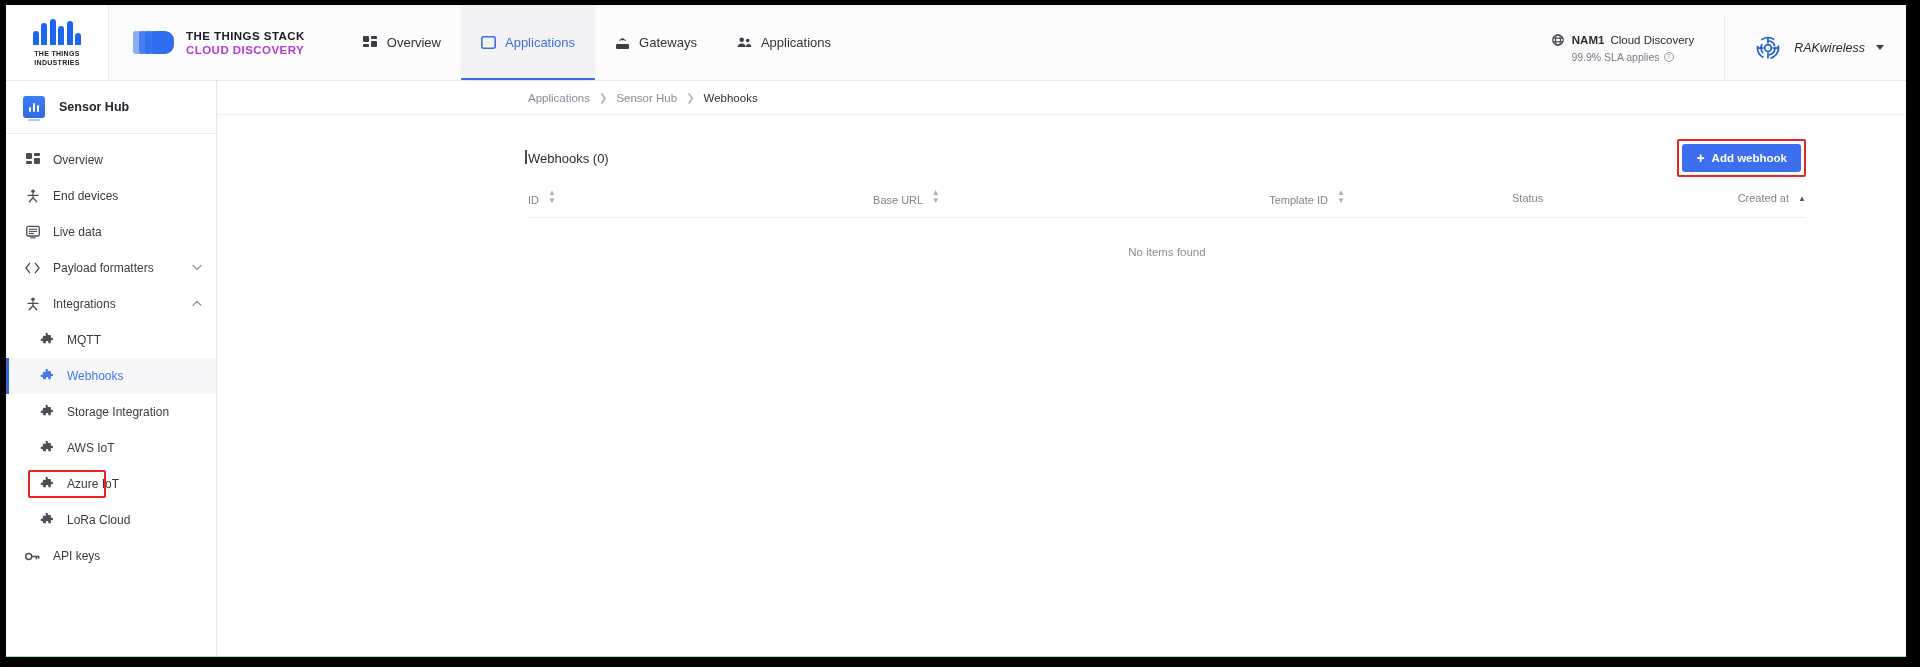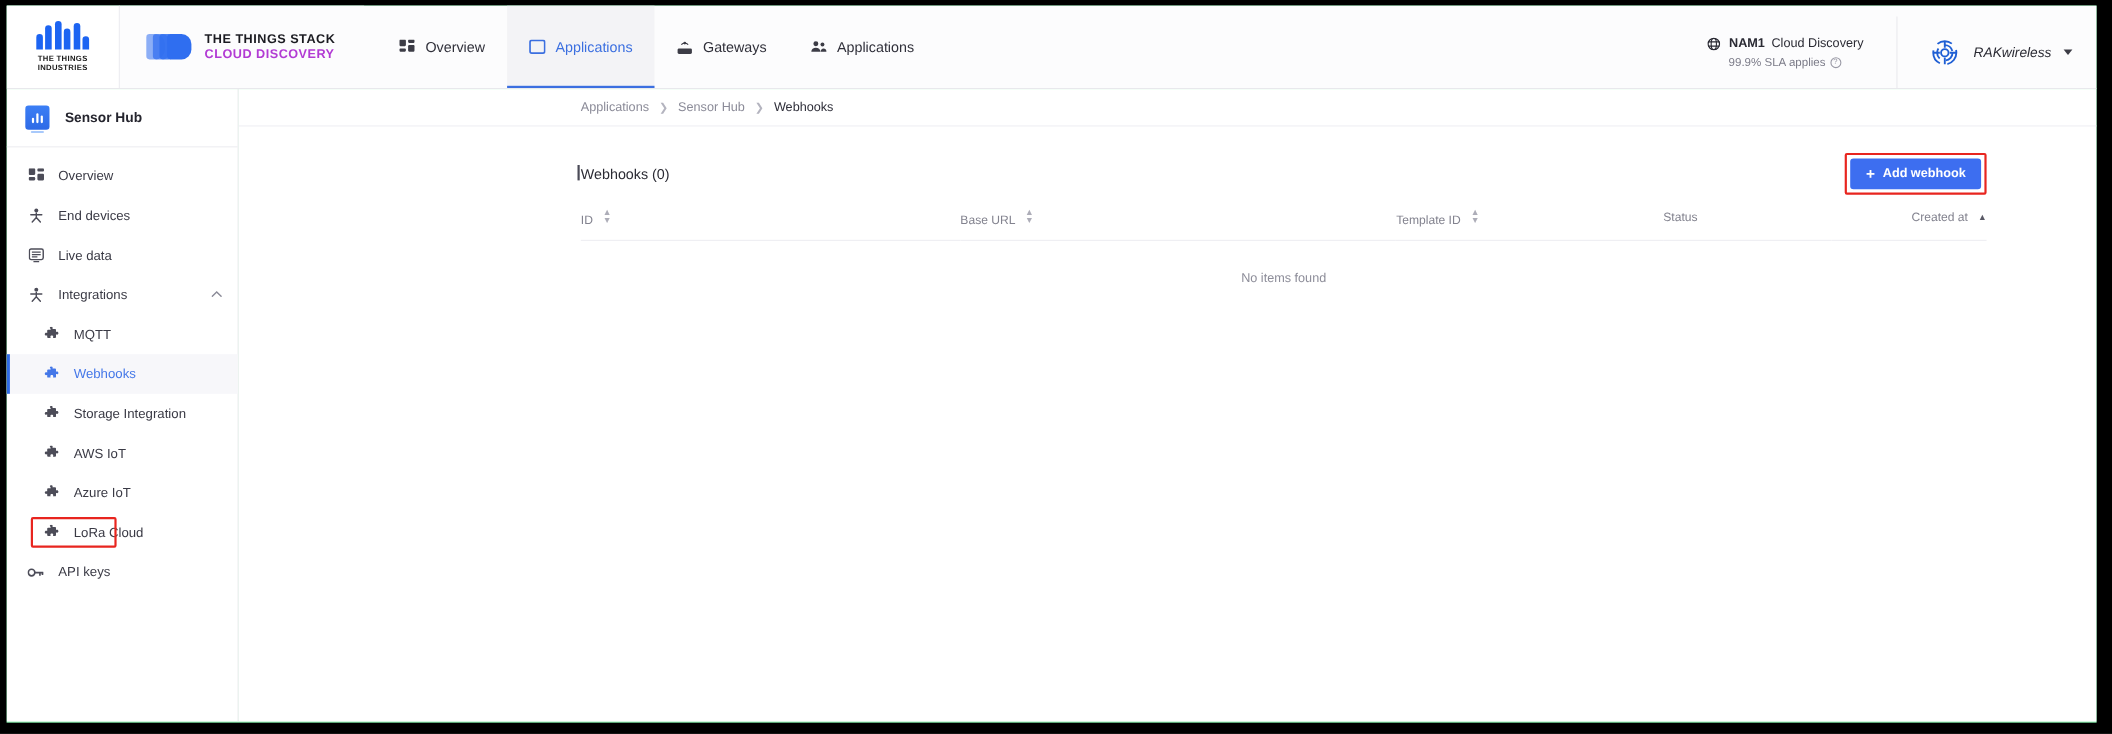--- a/index.html
+++ b/index.html
@@ -351,20 +351,34 @@
                 <line x1="3" y1="4.2" x2="11" y2="4.2" stroke="#4c4c58" stroke-width="1.1"></line>
                 <line x1="3" y1="6.4" x2="11" y2="6.4" stroke="#4c4c58" stroke-width="1.1"></line>
                 <line x1="3" y1="8.5" x2="8" y2="8.5" stroke="#4c4c58" stroke-width="1.1"></line>
                 <line x1="4.4" y1="12.8" x2="9.6" y2="12.8" stroke="#4c4c58" stroke-width="1.2"></line>
               </svg>
           </span>
           <span>Live data</span>
         </div>
 
 
+        <div class="side-item">
+          <span class="ico">
+            <svg width="15" height="12" viewBox="0 0 15 12">
+                <path d="M4.6 1.3 1 6l3.6 4.7" fill="none" stroke="#4c4c58" stroke-width="1.3" stroke-linecap="round" stroke-linejoin="round"></path>
+                <path d="M10.4 1.3 14 6l-3.6 4.7" fill="none" stroke="#4c4c58" stroke-width="1.3" stroke-linecap="round" stroke-linejoin="round"></path>
+              </svg>
+          </span>
+          <span>Payload formatters</span>
+          <span class="chev">
+            <svg width="10" height="7" viewBox="0 0 10 7">
+                <path d="M1 1.4 5 5.4 9 1.4" fill="none" stroke="#8b8b98" stroke-width="1.3" stroke-linecap="round"></path>
+              </svg>
+          </span>
+        </div>
 
         <div class="side-item">
           <span class="ico">
             <svg width="14" height="14" viewBox="0 0 14 14">
                 <circle cx="7" cy="2.3" r="1.8" fill="#4c4c58"></circle>
                 <path d="M7 4.6v4.2M7 8.8 3.3 12.8M7 8.8l3.7 4M2 6.3l10 0" stroke="#4c4c58" stroke-width="1.3" fill="none" stroke-linecap="round"></path>
               </svg>
           </span>
           <span>Integrations</span>
           <span class="chev">

